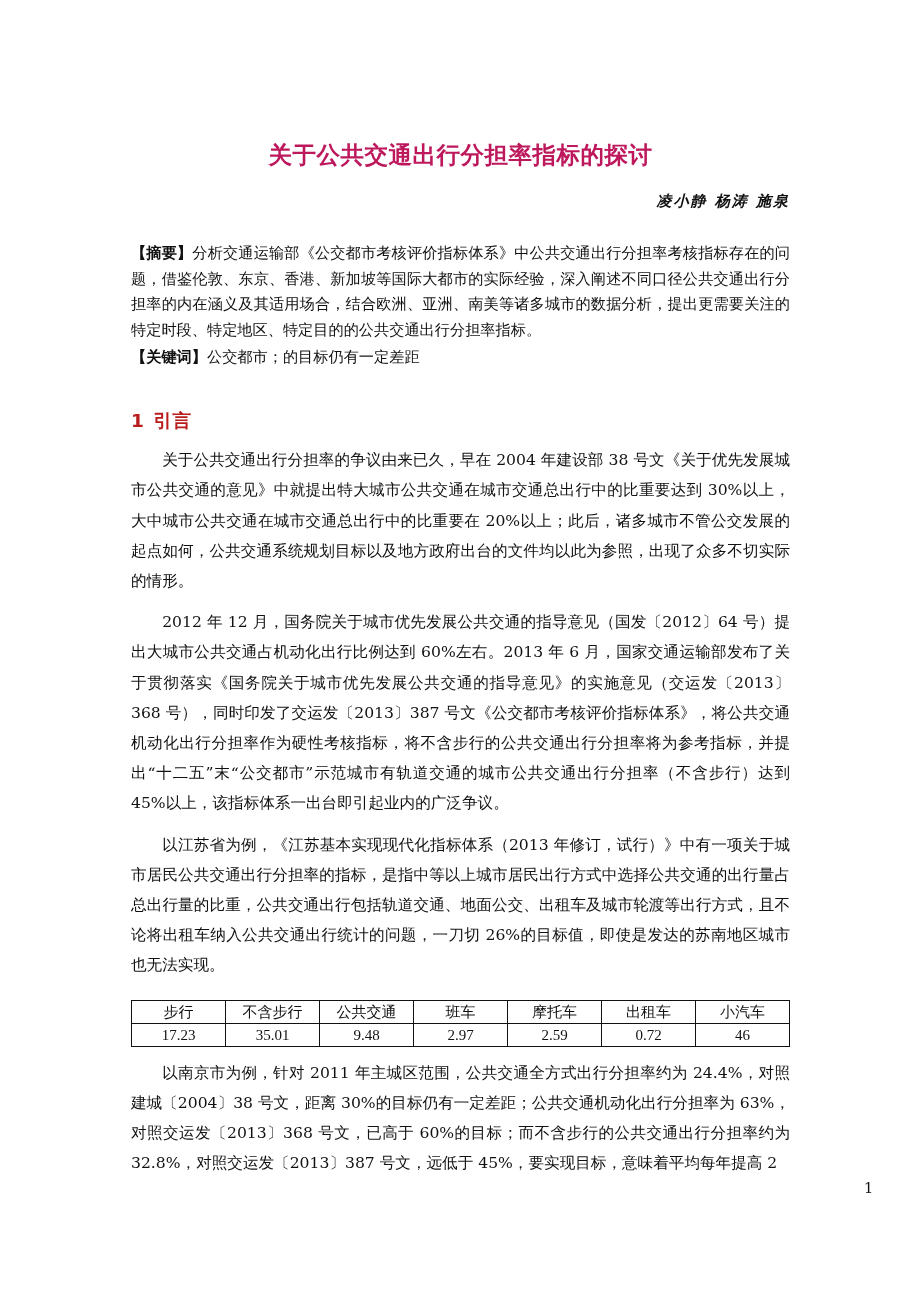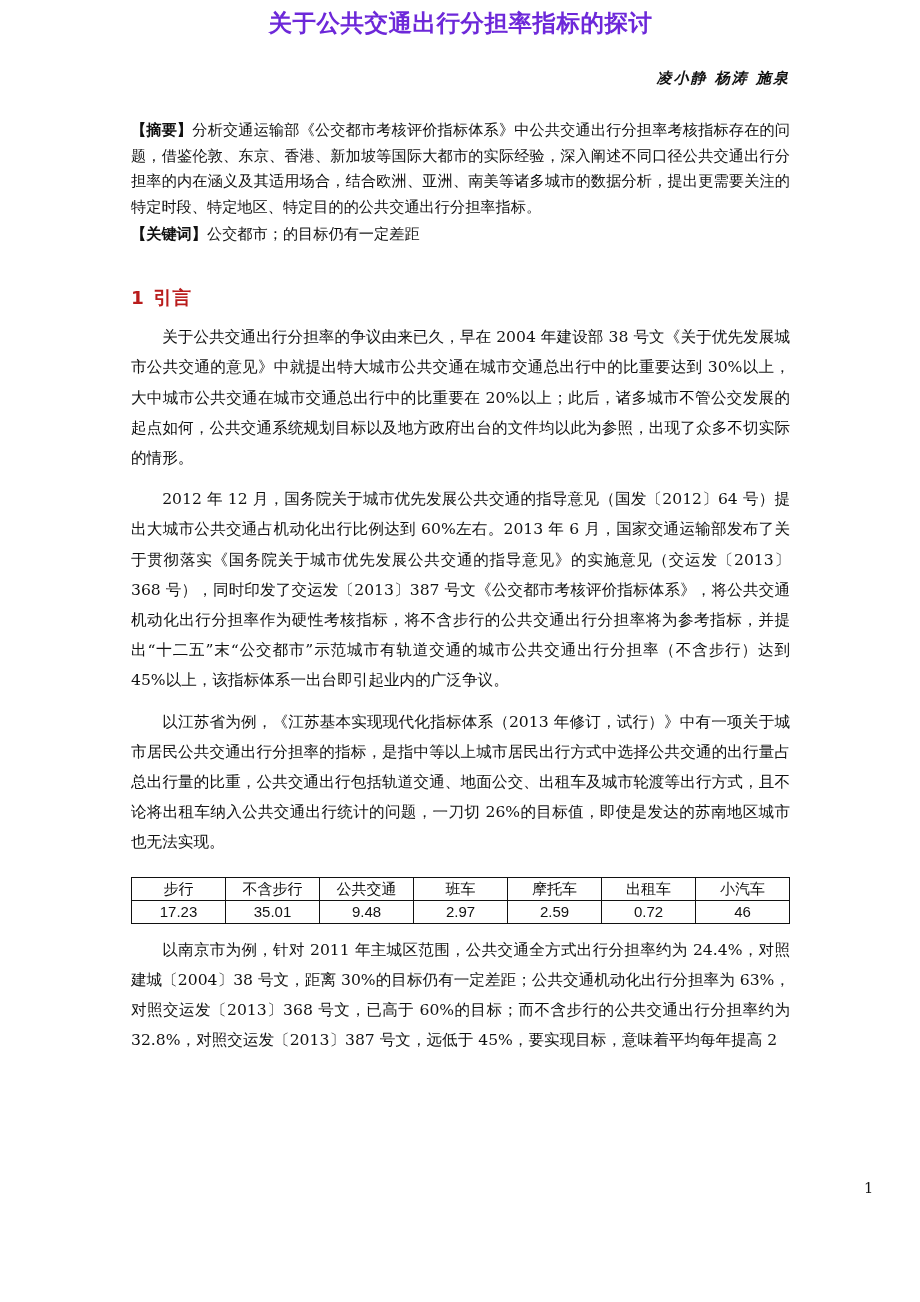--- a/index.html
+++ b/index.html
@@ -26,28 +26,29 @@
 
   .content {
     position: absolute;
     left: 131px;
     top: 0;
     width: 659px;
   }
 
   
   .doc-title {
-    margin: 9px;
+    margin: 0;
+    padding-top: 141px;
     text-align: center;
     font-family: "DejaVu Sans", "Liberation Sans", sans-serif;
     font-size: 23.5px;
     font-weight: 700;
     letter-spacing: 0.5px;
     line-height: 1.2;
-    color: #6d28d9;
+    color: #be185d;
   }
 
   .doc-authors {
     margin: 0;
     padding-top: 23px;
     text-align: right;
     font-family: "DejaVu Serif", "Liberation Serif", serif;
     font-size: 15px;
     font-weight: 600;
     font-style: italic;
@@ -122,21 +123,21 @@
   }
   table.data-table {
     border-collapse: collapse;
     width: 659px;
     table-layout: fixed;
   }
   table.data-table td {
     border: 1px solid #111;
     text-align: center;
     font-size: 15px;
-    font-family: Liberation Sans, sans-serif;
+    font-family: Liberation Serif, serif;
     height: 22px;
     line-height: 22px;
     color: #111;
     padding: 0;
   }
   table.data-table tr.header-row td {
     font-size: 15px;
   }
 
   

